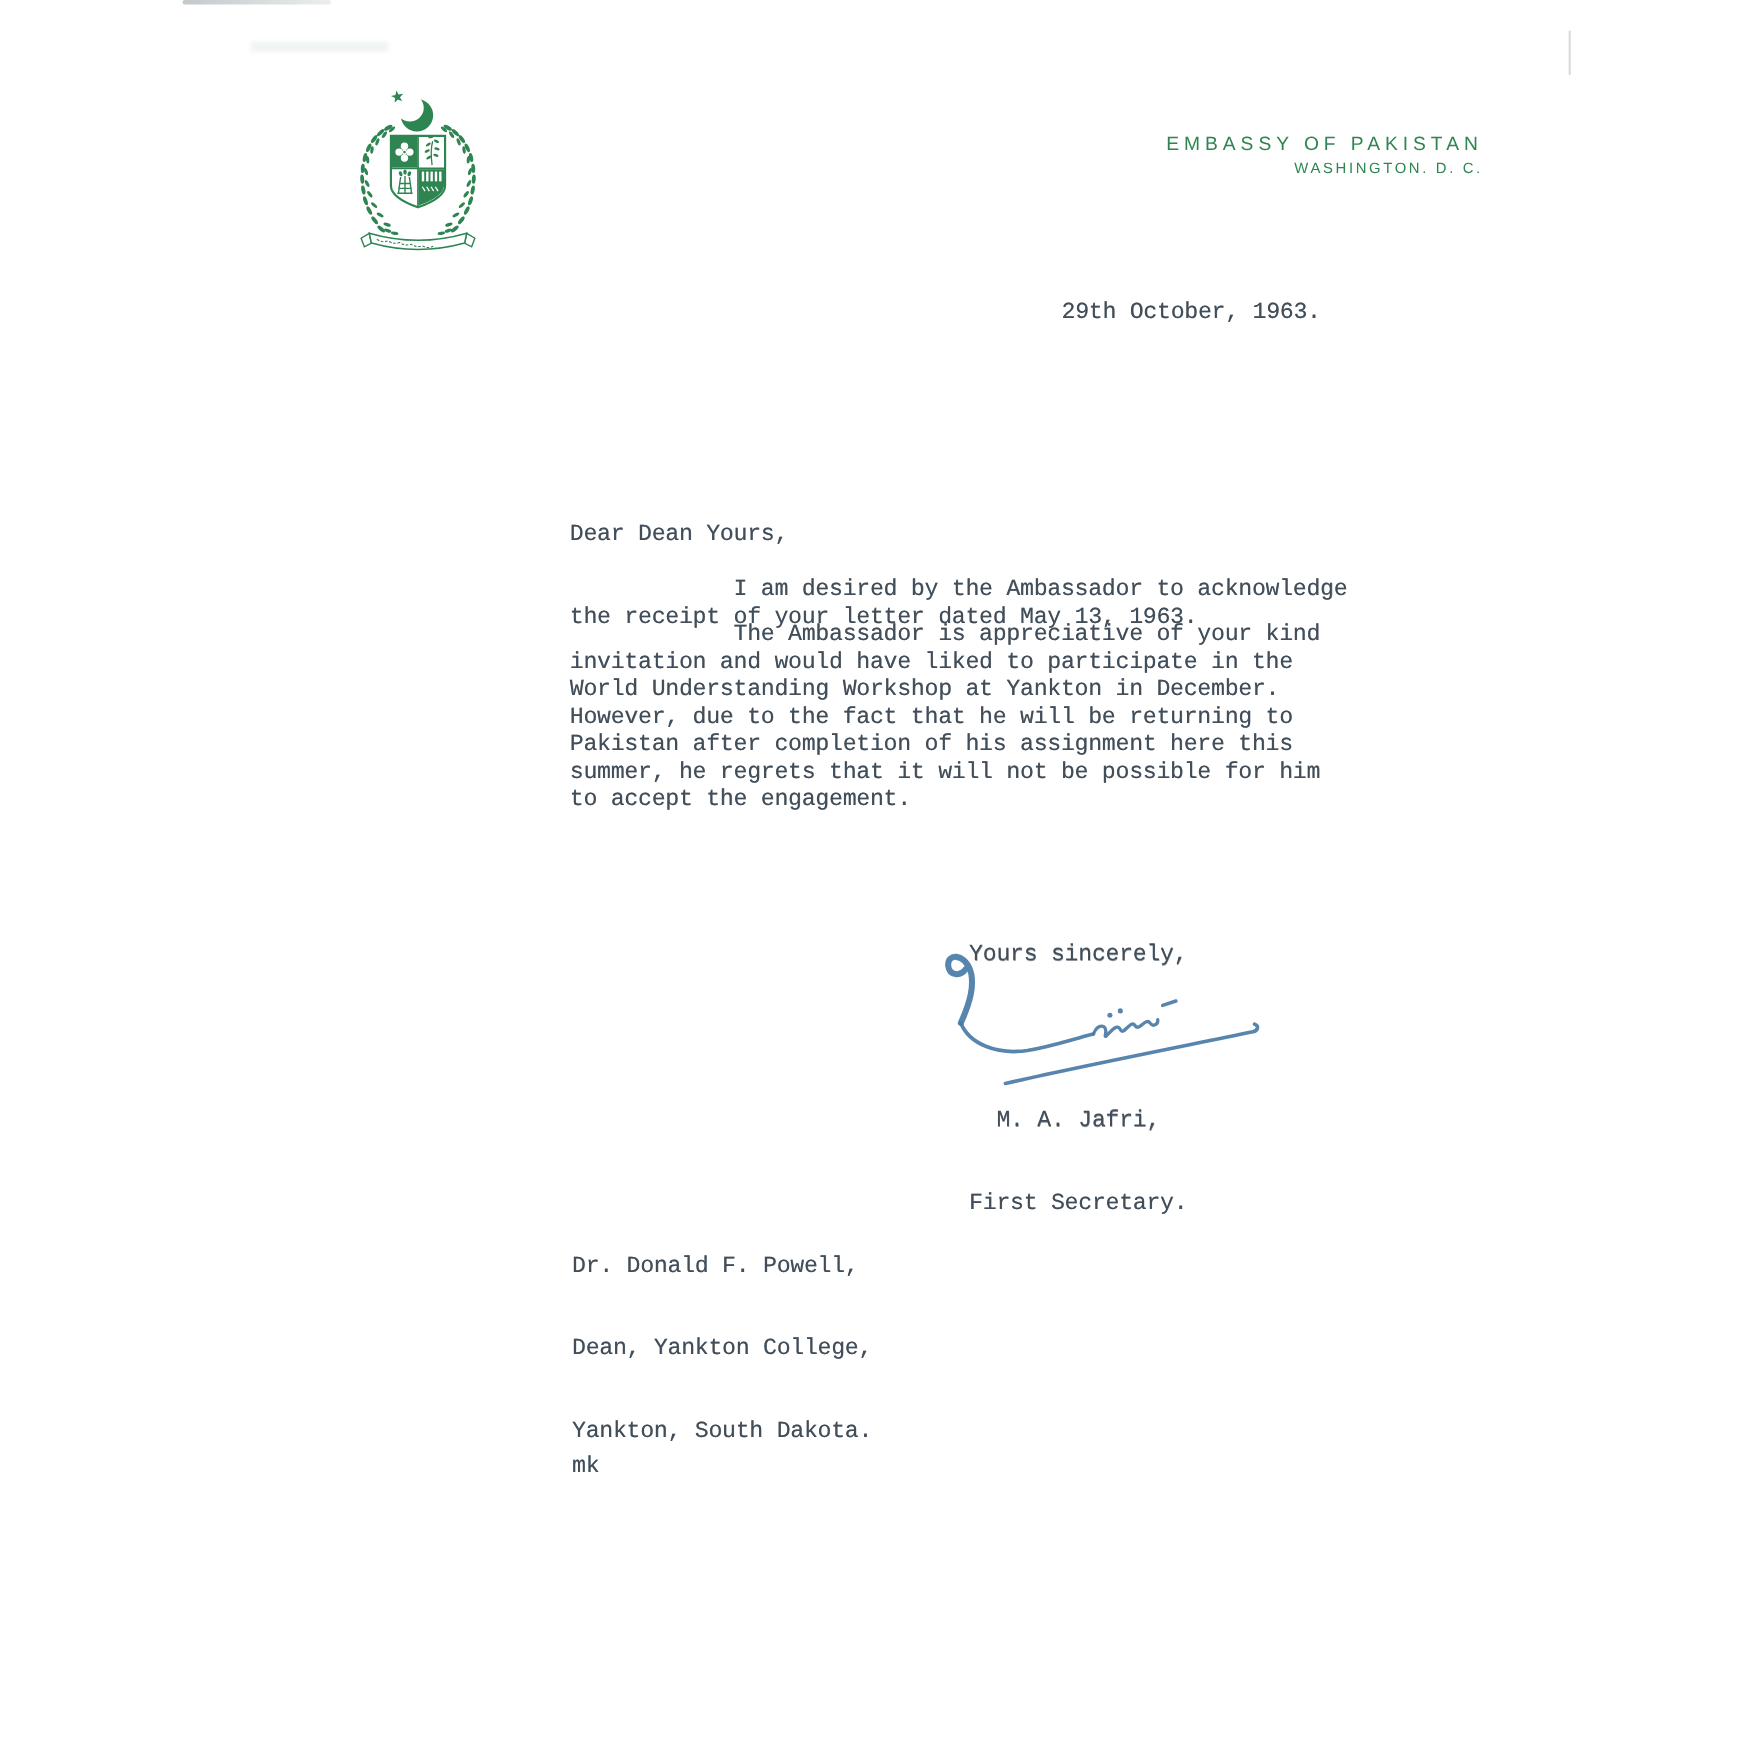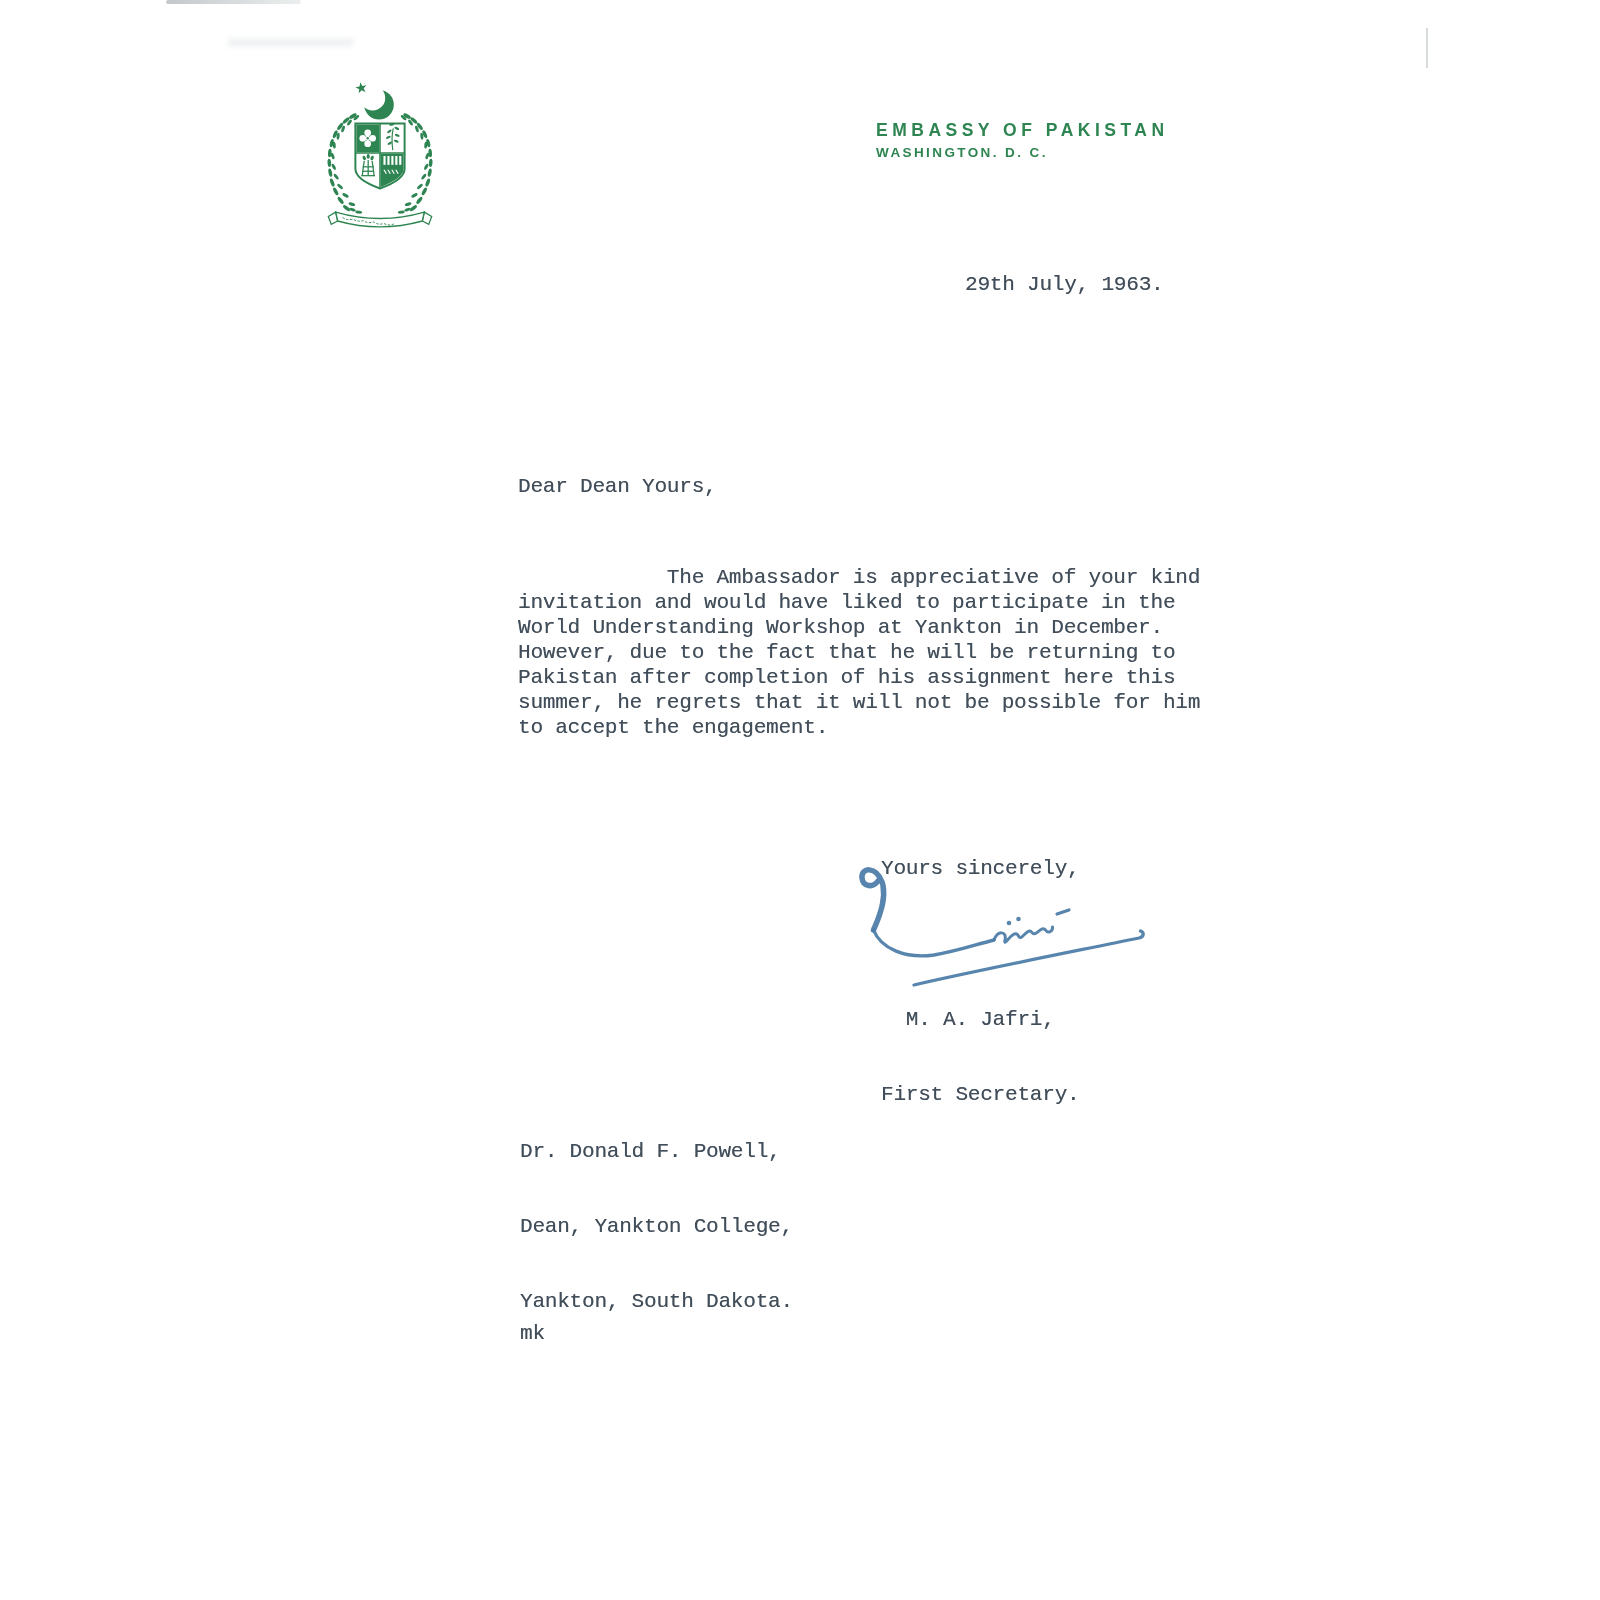--- a/index.html
+++ b/index.html
@@ -30,22 +30,22 @@
   .p2{left:518px;top:565px;}
   .closing{left:881px;top:817px;margin-top:39px;}
   .sigblock{left:881px;top:957px;}
   .recipient{left:520px;top:1089px;}
   .initials{left:520px;top:1321px;}
 
   
   .emblem{position:absolute;left:316px;top:80px;width:128px;height:150px;}
   .emblem svg{width:100%;height:100%;color:var(--accent);}
   .lh-text{
-    position:absolute;left:876px;top:120px;width:436px;
-    text-align:left;color:var(--accent);font-weight:bold;
+    position:absolute;left:912px;top:120px;width:436px;
+    text-align:right;color:var(--accent);font-weight:normal;
   }
   .lh1{font-size:17.5px;letter-spacing:4.5px;}
   .lh2{font-size:13.5px;letter-spacing:2.4px;margin-top:4px;}
 
   
   .signature{position:absolute;left:846px;top:852px;width:310px;height:150px;color:var(--signature_ink);}
   .signature path{fill:none;stroke:currentColor;stroke-linecap:round;stroke-linejoin:round;opacity:0.92;}
   .signature circle{fill:currentColor;opacity:0.92;}
 
   
@@ -165,22 +165,24 @@
         <path d="M 27,139.5 q 5,3.5 10.5,1.5 q 5,3.5 10.5,1.5 q 5,3.5 10.5,1.5 q 5,3.5 10.5,1.5 q 5,3 10,0.5" fill="none" stroke="currentColor" stroke-width="1" stroke-dasharray="2.4 1.6"></path>
       </g>
     </svg>
   </div>
 
   <div class="lh-text">
     <div class="lh1">EMBASSY OF PAKISTAN</div>
     <div class="lh2">WASHINGTON. D. C.</div>
   </div>
 
-  <div class="tw date">29th July, 1963.</div>
+  <div class="tw date">29th October, 1963.</div>
   <div class="tw salutation">Dear Dean Yours,</div>
+  <div class="tw p1">            I am desired by the Ambassador to acknowledge
+the receipt of your letter dated May 13, 1963.</div>
   <div class="tw p2">            The Ambassador is appreciative of your kind
 invitation and would have liked to participate in the
 World Understanding Workshop at Yankton in December.
 However, due to the fact that he will be returning to
 Pakistan after completion of his assignment here this
 summer, he regrets that it will not be possible for him
 to accept the engagement.</div>
   <div class="tw closing">Yours sincerely,</div>
 
   <svg class="signature" viewBox="0 0 310 150" aria-hidden="true">

